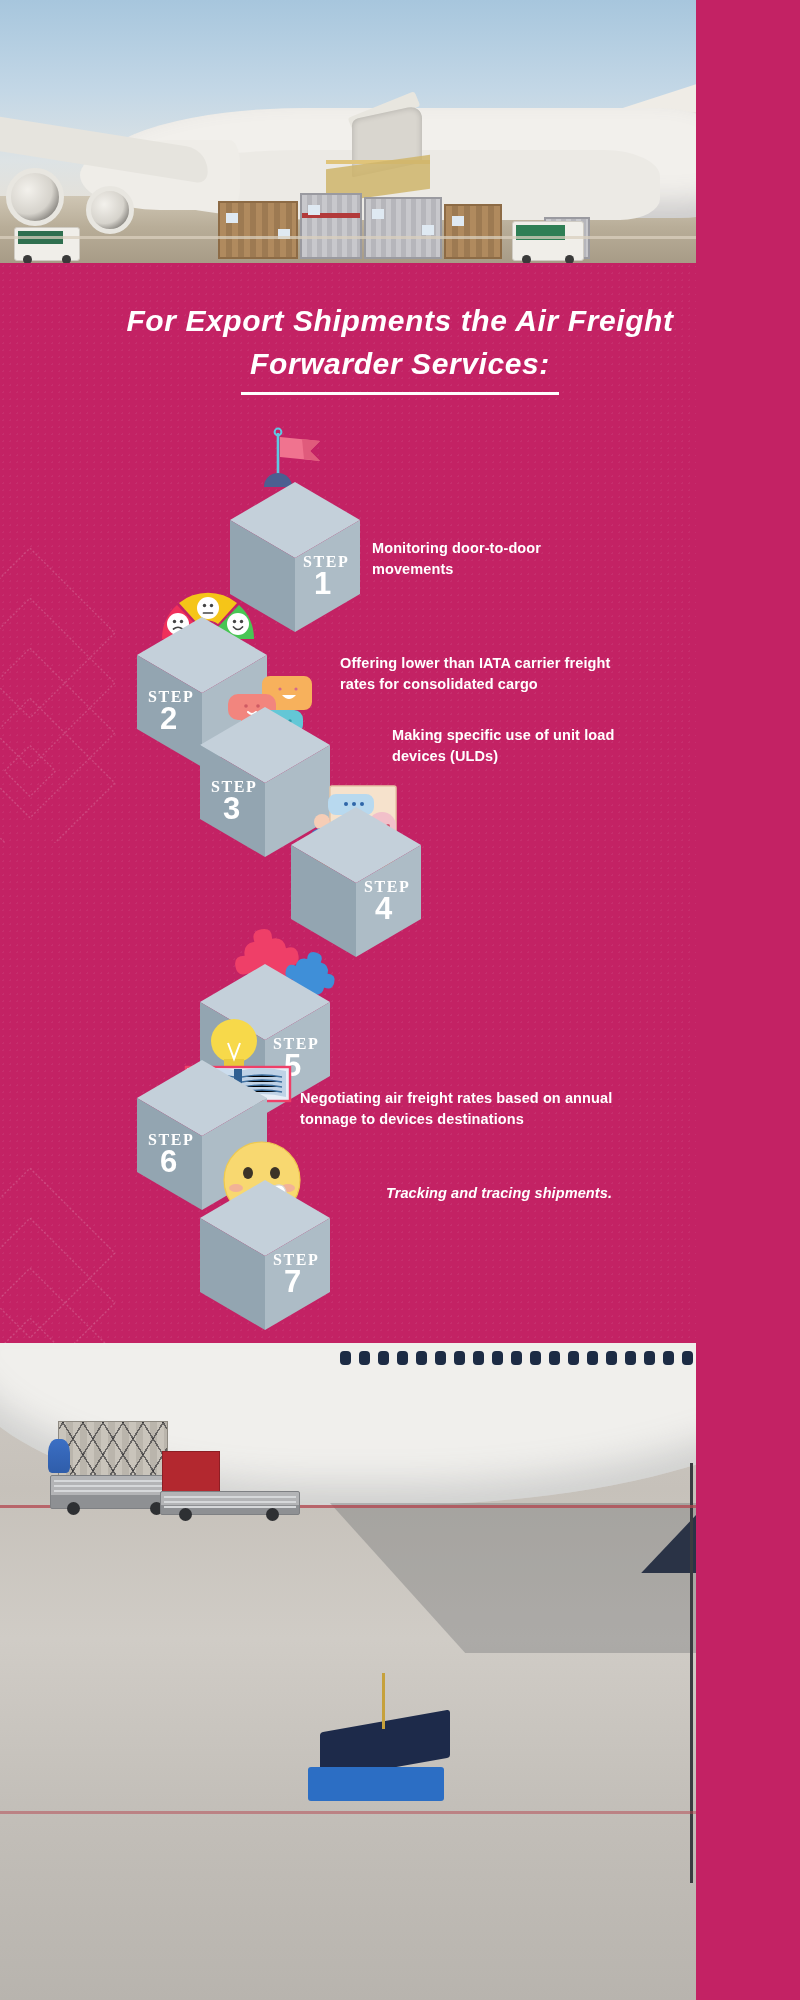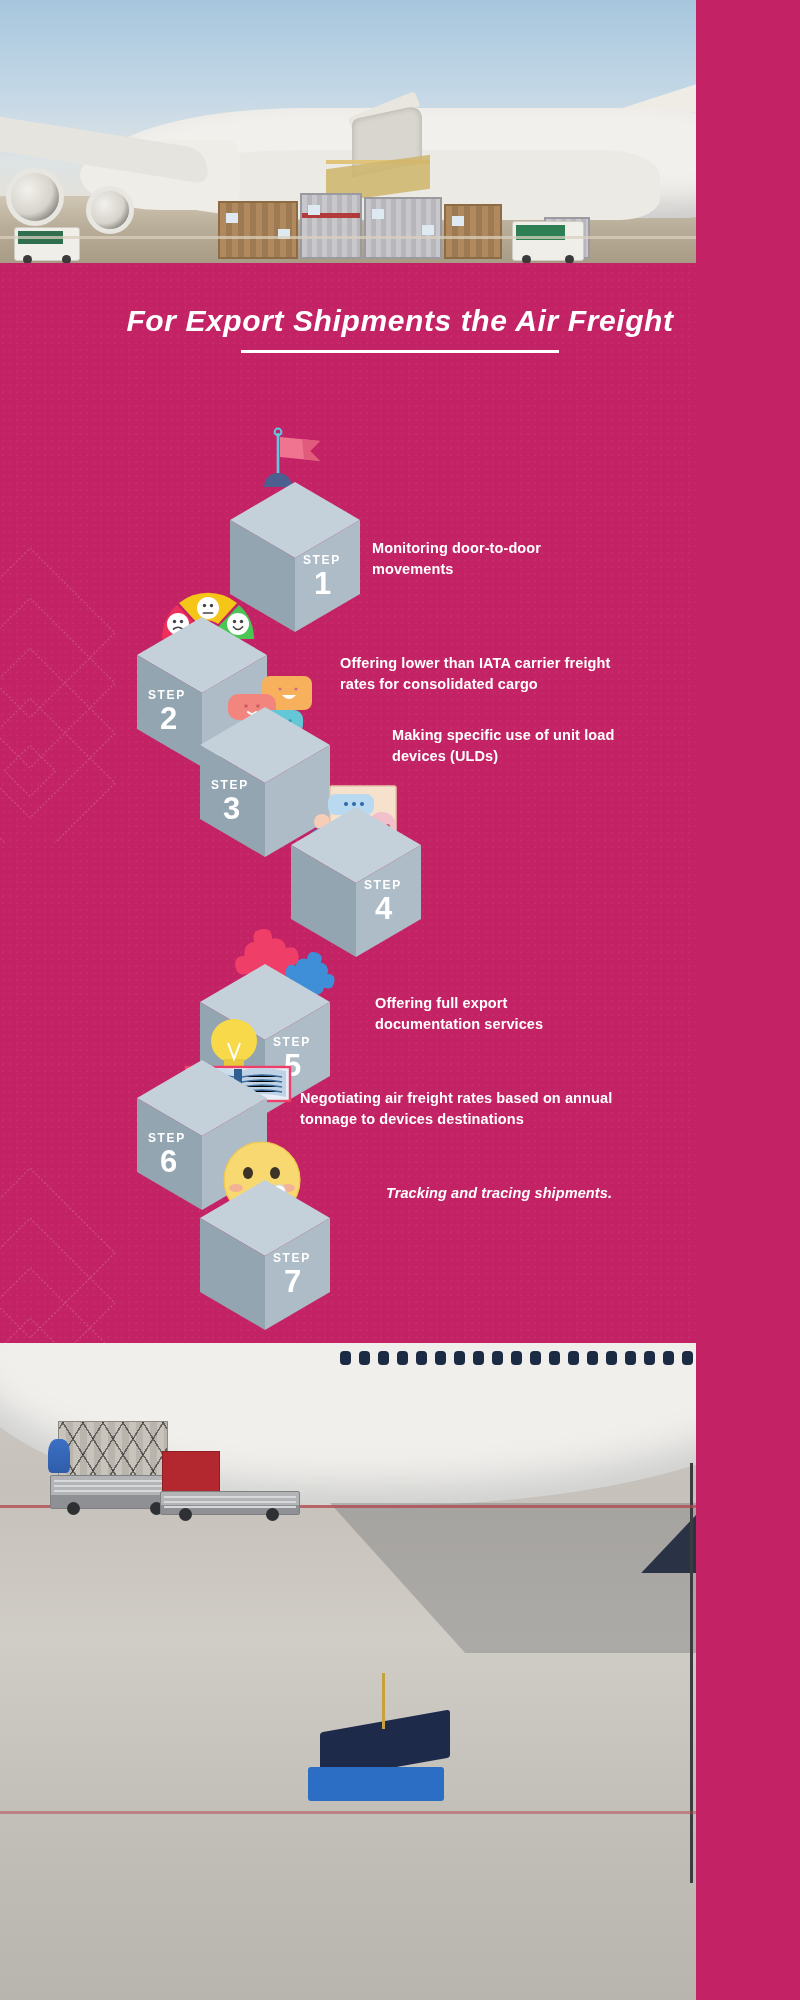--- a/index.html
+++ b/index.html
@@ -148,24 +148,24 @@
   .steps { position:absolute; left:0; top:0; width:800px; height:2000px; }
 
   .cube {
     position:absolute;
     width:134px; height:134px;
   }
   .cube svg { display:block; overflow:visible; }
   .cube .step-word {
     position:absolute;
     color:#ffffff;
-    font-size:12px;
+    font-size:16px;
     font-weight:bold;
     letter-spacing:1.6px;
-    font-family:Liberation Sans, sans-serif;
+    font-family:Liberation Serif, serif;
   }
   .cube .step-num {
     position:absolute;
     color:#ffffff;
     font-size:31px;
     font-weight:bold;
     line-height:1;
     font-family:"Liberation Sans", sans-serif;
   }
 
@@ -331,20 +331,21 @@
           <rect x="30" y="130" width="120" height="120" transform="rotate(45 90 190)"></rect>
           <rect x="30" y="180" width="120" height="120" transform="rotate(45 90 240)"></rect>
           <rect x="72" y="210" width="36" height="36" transform="rotate(45 90 228)"></rect>
         </g>
       </svg>
     </div>
   </div>
 
   <div class="title-wrap">
     <div class="title-line">For Export Shipments the Air Freight</div>
+    <div class="title-line">Forwarder Services:</div>
     <div class="title-underline"></div>
   </div>
 
   <div class="steps">
 
     <div class="badge" style="left:262px; top:427px;">
       <svg width="80" height="70" viewBox="0 0 80 70">
         <line x1="16" y1="6" x2="16" y2="58" stroke="#5fc8e3" stroke-width="2.6"></line>
         <circle cx="16" cy="5" r="3.4" fill="none" stroke="#5fc8e3" stroke-width="2"></circle>
         <path d="M18 10 L58 14 L48 24 L58 34 L18 30 Z" fill="#f0738f"></path>
@@ -460,21 +461,20 @@
     </div>
     <div class="cube" style="left:198px; top:962px;">
       <svg width="170" height="170" viewBox="0 0 170 170">
         <polygon points="67,2 132,40 67,78 2,40" fill="#c4d0da"></polygon>
         <polygon points="2,40 67,78 67,152 2,114" fill="#93a5b1"></polygon>
         <polygon points="67,78 132,40 132,114 67,152" fill="#adbcc6"></polygon>
       </svg>
       <span class="step-word" style="left:75px; top:73px;">STEP</span>
       <span class="step-num" style="left:86px; top:88px;">5</span>
     </div>
-    <div class="desc" style="left:375px; top:993px; width:240px;">Offering full export documentation services</div>
 
     <div class="badge" style="left:184px; top:1013px;">
       <svg width="110" height="90" viewBox="0 0 110 90">
         <ellipse cx="50" cy="28" rx="23" ry="22" fill="#f7d94a"></ellipse>
         <path d="M40 46 h20 v8 a6 6 0 0 1 -6 6 h-8 a6 6 0 0 1 -6 -6 z" fill="#e8c83c"></path>
         <path d="M44 30 l6 16 l6 -16" stroke="#ffffff" stroke-width="2" fill="none"></path>
         <rect x="2" y="54" width="104" height="34" fill="#e7eef7" stroke="#ef3f68" stroke-width="2.4"></rect>
         <path d="M54 58 q-22 -6 -48 0 v26 q24 -6 48 0 z" fill="#ccddee"></path>
         <path d="M54 58 q22 -6 48 0 v26 q-24 -6 -48 0 z" fill="#bfd2e6"></path>
         <g stroke="#3f6f9e" stroke-width="1.3">

